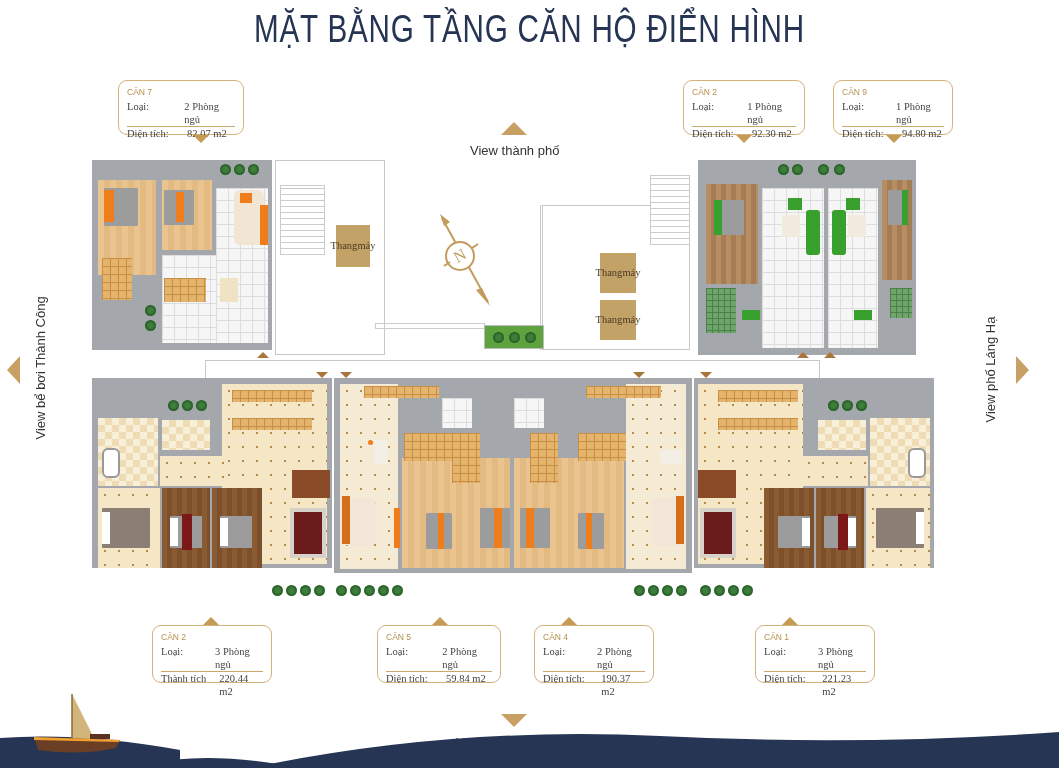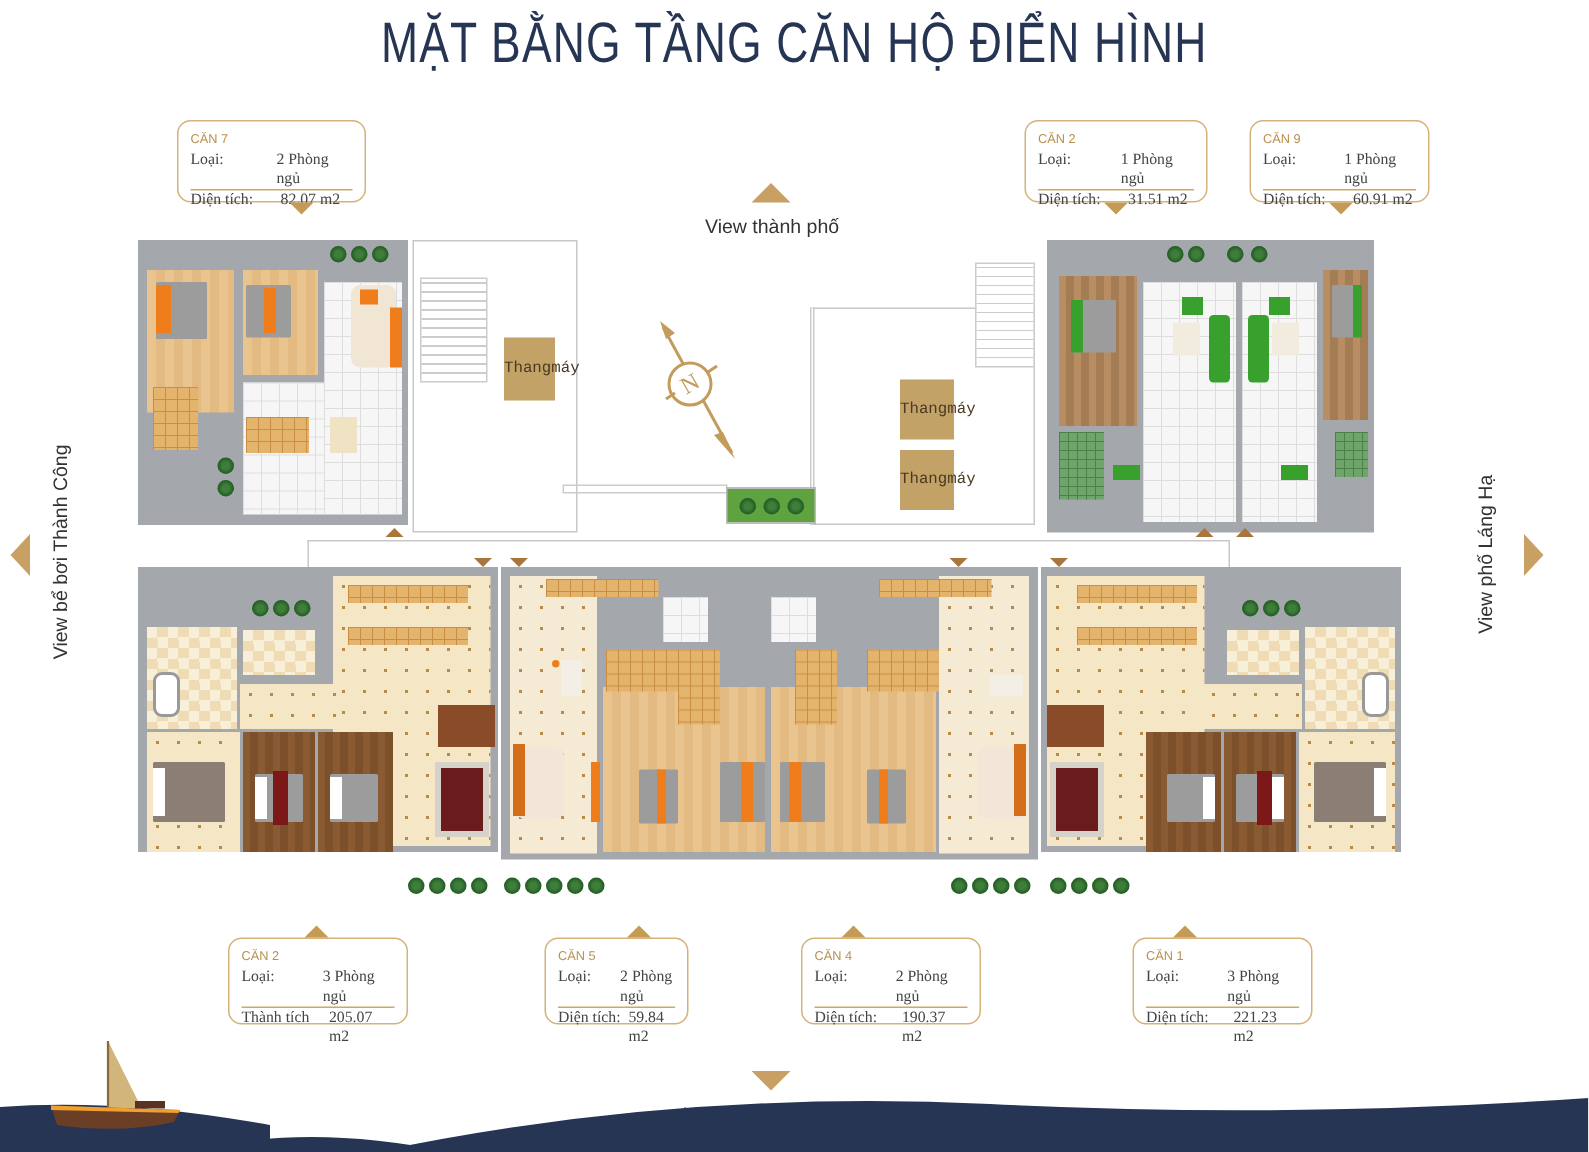--- a/index.html
+++ b/index.html
@@ -22,21 +22,21 @@
 .view{font-size:13px;color:#333;white-space:nowrap;font-family:"Liberation Sans",sans-serif}
 .room{position:absolute}
 .wood{background:repeating-linear-gradient(90deg,#e9c48e 0 6px,#e3bb82 6px 12px)}
 .wood-dark{background:repeating-linear-gradient(90deg,#8a5a33 0 5px,#7d502c 5px 10px)}
 .tile{background-color:#f6f6f6;background-image:linear-gradient(#ddd 1px,transparent 1px),linear-gradient(90deg,#ddd 1px,transparent 1px);background-size:12px 12px}
 .cream{background:#f5e6c6;background-image:radial-gradient(#b88a4a 1px,transparent 1.3px);background-size:14px 14px}
 .bath{background-color:#e4b36c;background-image:linear-gradient(#c98e45 1px,transparent 1px),linear-gradient(90deg,#c98e45 1px,transparent 1px);background-size:8px 8px}
 .check{background:repeating-conic-gradient(#efdcb5 0 25%,#f8efd9 0 50%) 0 0/14px 14px}
 .greenfloor{background-color:#6fa56a;background-image:linear-gradient(#4c8049 1px,transparent 1px),linear-gradient(90deg,#4c8049 1px,transparent 1px);background-size:6px 6px}
 .plant{position:absolute;width:11px;height:11px;border-radius:50%;background:radial-gradient(circle,#3e7d3a 30%,#215a22 70%)}
-.elev{position:absolute;background:#c2a266;color:#4a3a22;font-size:10.5px;text-align:center;line-height:12px;display:flex;align-items:center;font-family:Liberation Mono, monospace}
+.elev{position:absolute;background:#c2a266;color:#4a3a22;font-size:10.5px;text-align:center;line-height:12px;display:flex;align-items:center;justify-content:center;font-family:Liberation Serif, serif}
 .bed{position:absolute;background:#9c9c9c;border-radius:1px}
 .pillow{position:absolute;background:#fff}
 .orange{background:#f07d1c}
 .green{background:#38a12e}
 .sea{left:0;top:728px;width:1059px;height:40px}
 .stair{position:absolute;border:1px solid #ccc;background:repeating-linear-gradient(0deg,#fff 0 5px,#ccc 5px 6px)}
 .outline{position:absolute;border:1px solid #c8c8c8}
 </style>
 </head>
 <body>
@@ -69,52 +69,52 @@
 </div>
 
 <div class="card" style="left:683px;top:80px;width:122px;height:55px">
   <div class="ck">CĂN 2</div>
   <div class="row first">
       <span class="k">Loại:</span>
       <span>1 Phòng ngủ</span>
     </div>
   <div class="row">
       <span class="k">Diện tích:</span>
-      <span>31.51 m2</span>
+      <span>92.30 m2</span>
     </div>
   <div class="tri-dn" style="left:52px"></div>
 </div>
 
 <div class="card" style="left:833px;top:80px;width:120px;height:55px">
   <div class="ck">CĂN 9</div>
   <div class="row first">
       <span class="k">Loại:</span>
       <span>1 Phòng ngủ</span>
     </div>
   <div class="row">
       <span class="k">Diện tích:</span>
-      <span>60.91 m2</span>
+      <span>94.80 m2</span>
     </div>
   <div class="tri-dn" style="left:52px"></div>
 </div>
 
 <div class="card" style="left:152px;top:625px;width:120px;height:58px">
   <div class="tri-up" style="left:50px"></div>
   <div class="ck">CĂN 2</div>
   <div class="row first">
       <span class="k">Loại:</span>
       <span>3 Phòng ngủ</span>
     </div>
   <div class="row">
       <span class="k">Thành tích</span>
-      <span>205.07 m2</span>
-    </div>
-</div>
-
-<div class="card" style="left:363px;top:625px;width:96px;height:58px">
+      <span>220.44 m2</span>
+    </div>
+</div>
+
+<div class="card" style="left:377px;top:625px;width:124px;height:58px">
   <div class="tri-up" style="left:54px"></div>
   <div class="ck">CĂN 5</div>
   <div class="row first">
       <span class="k">Loại:</span>
       <span>2 Phòng ngủ</span>
     </div>
   <div class="row">
       <span class="k">Diện tích:</span>
       <span>59.84 m2</span>
     </div>

